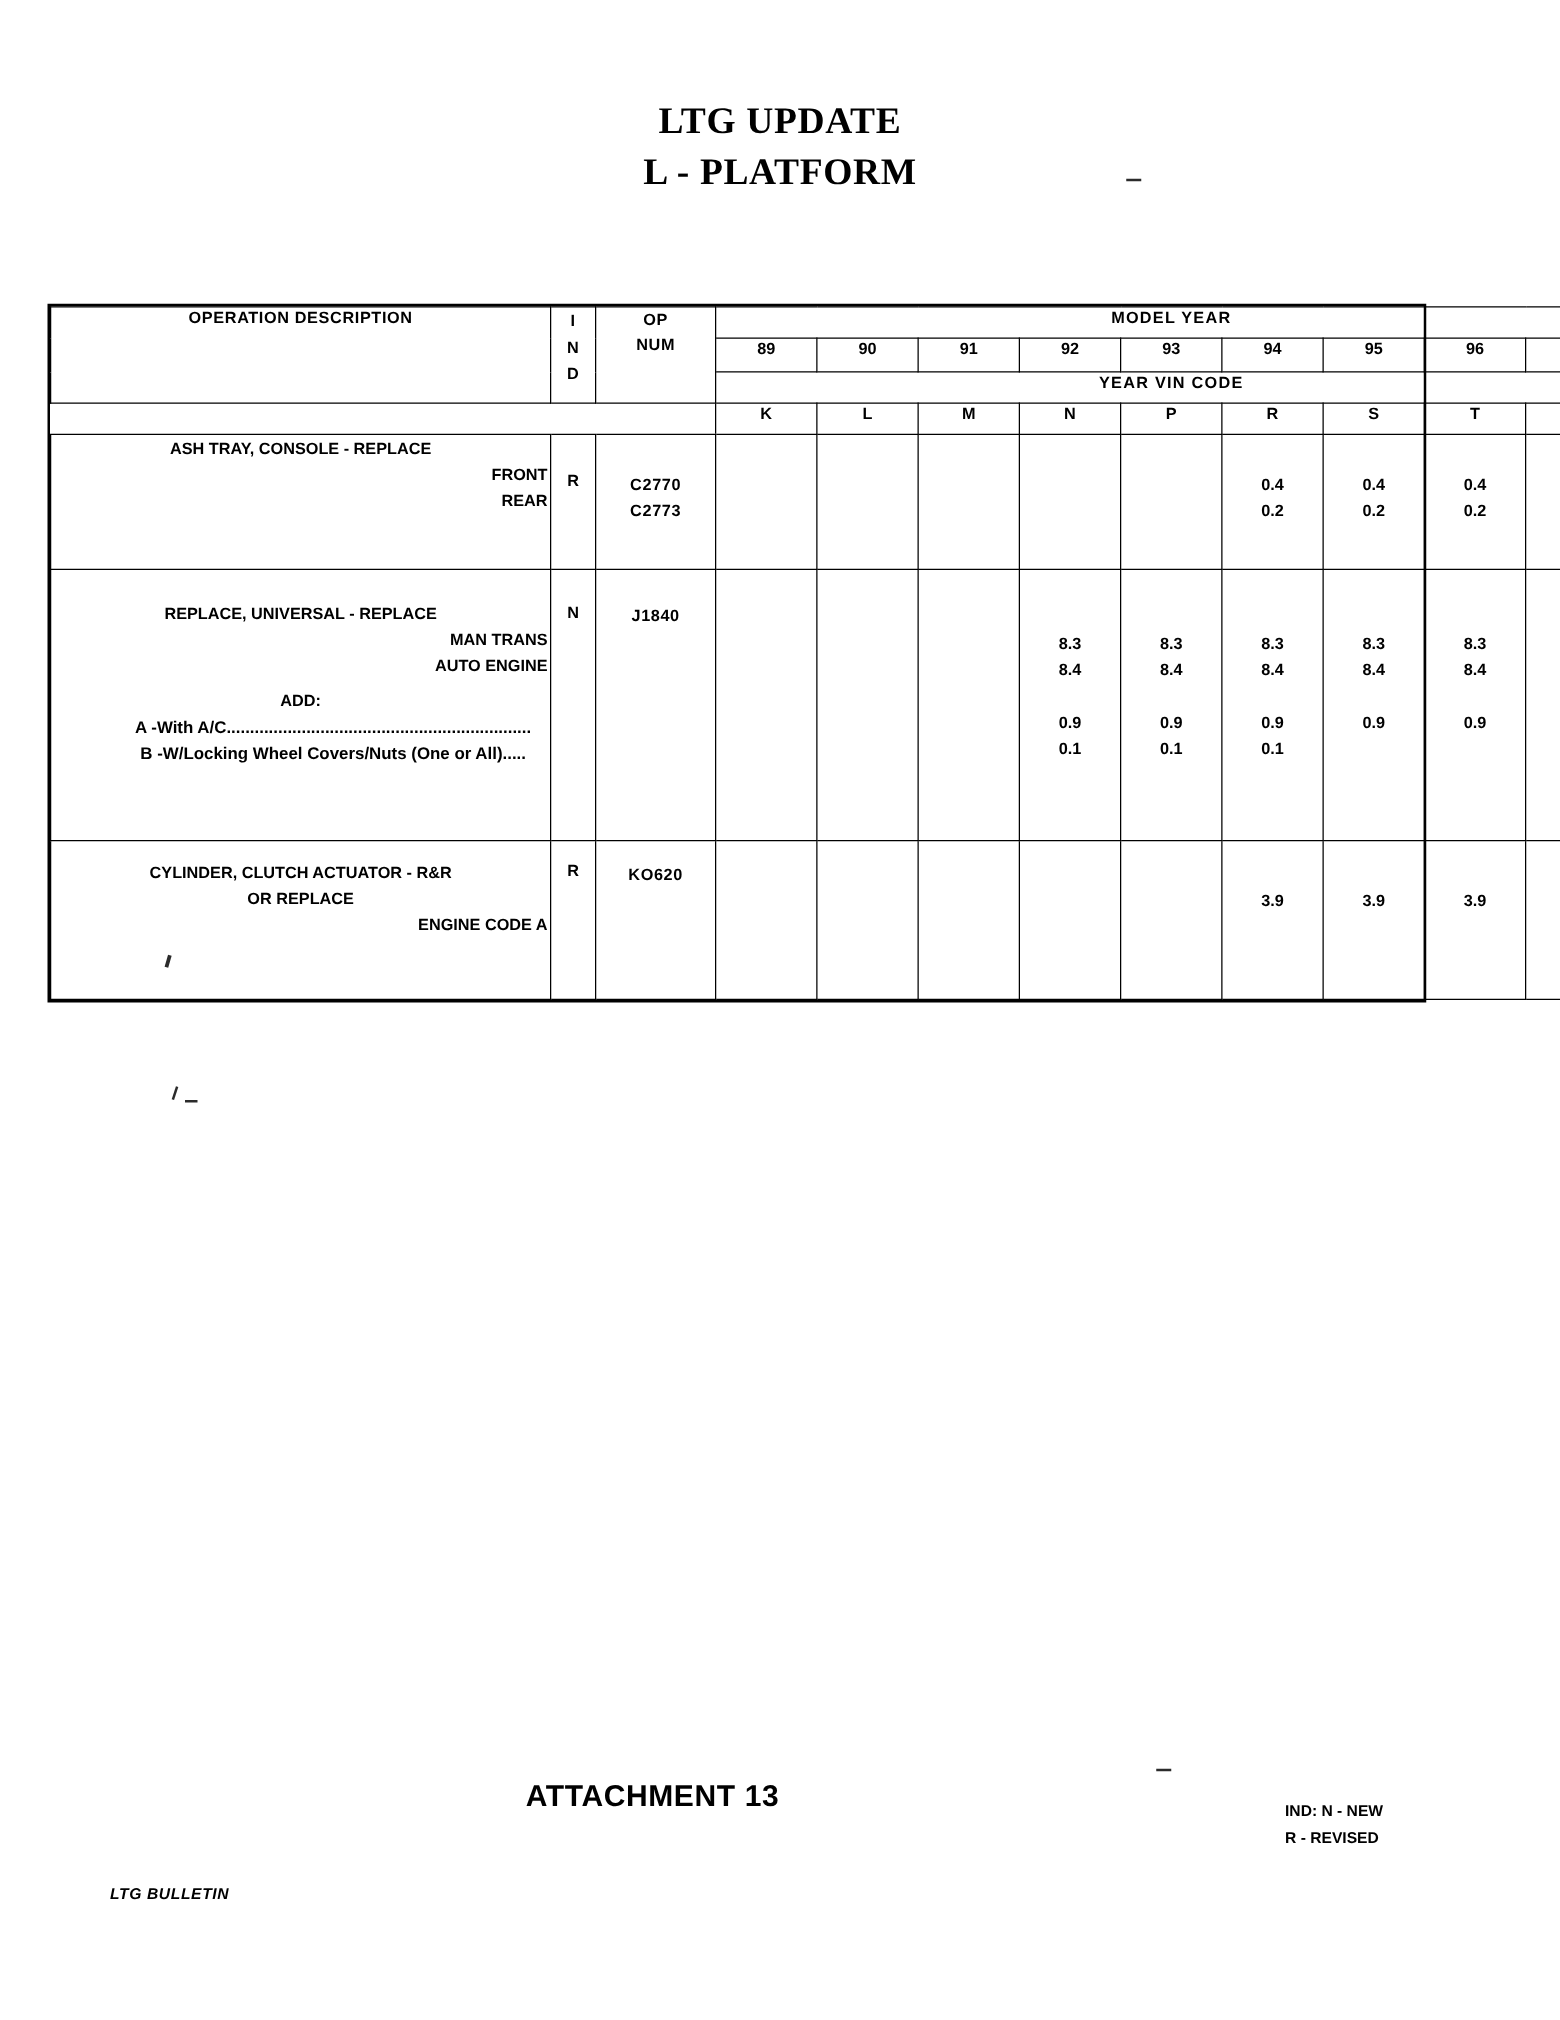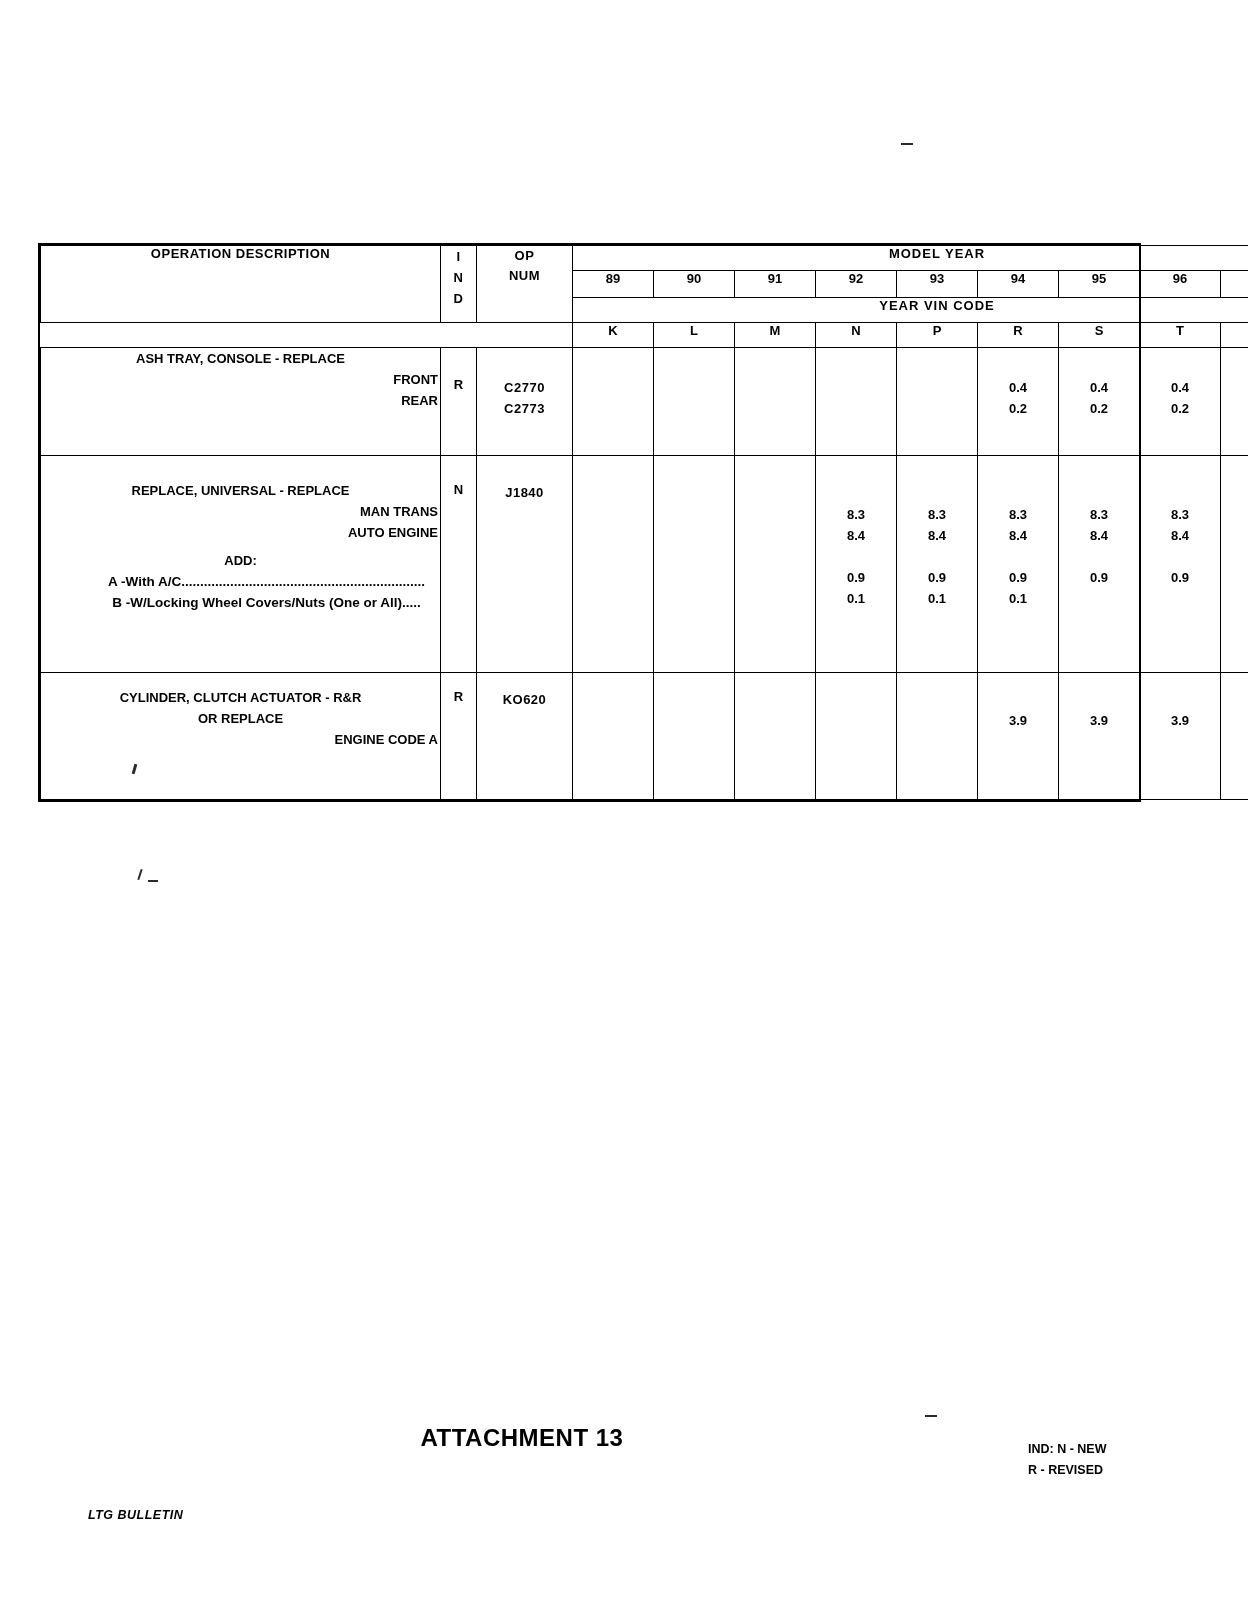--- a/index.html
+++ b/index.html
@@ -191,20 +191,22 @@
     font-size: 12.5px;
     font-style: italic;
     font-weight: bold;
     letter-spacing: 0.5px;
   }
 </style>
 </head>
 <body>
 
 <div class="title-block">
+  <div class="title-line1">LTG UPDATE</div>
+  <div class="title-line2">L - PLATFORM</div>
 </div>
 
 <div class="stray-mark mark-1"></div>
 <div class="stray-mark mark-2"></div>
 <div class="stray-mark mark-3"></div>
 <div class="stray-mark mark-4"></div>
 <div class="stray-mark mark-5"></div>
 
 <div class="sheet">
 <table class="grid">

